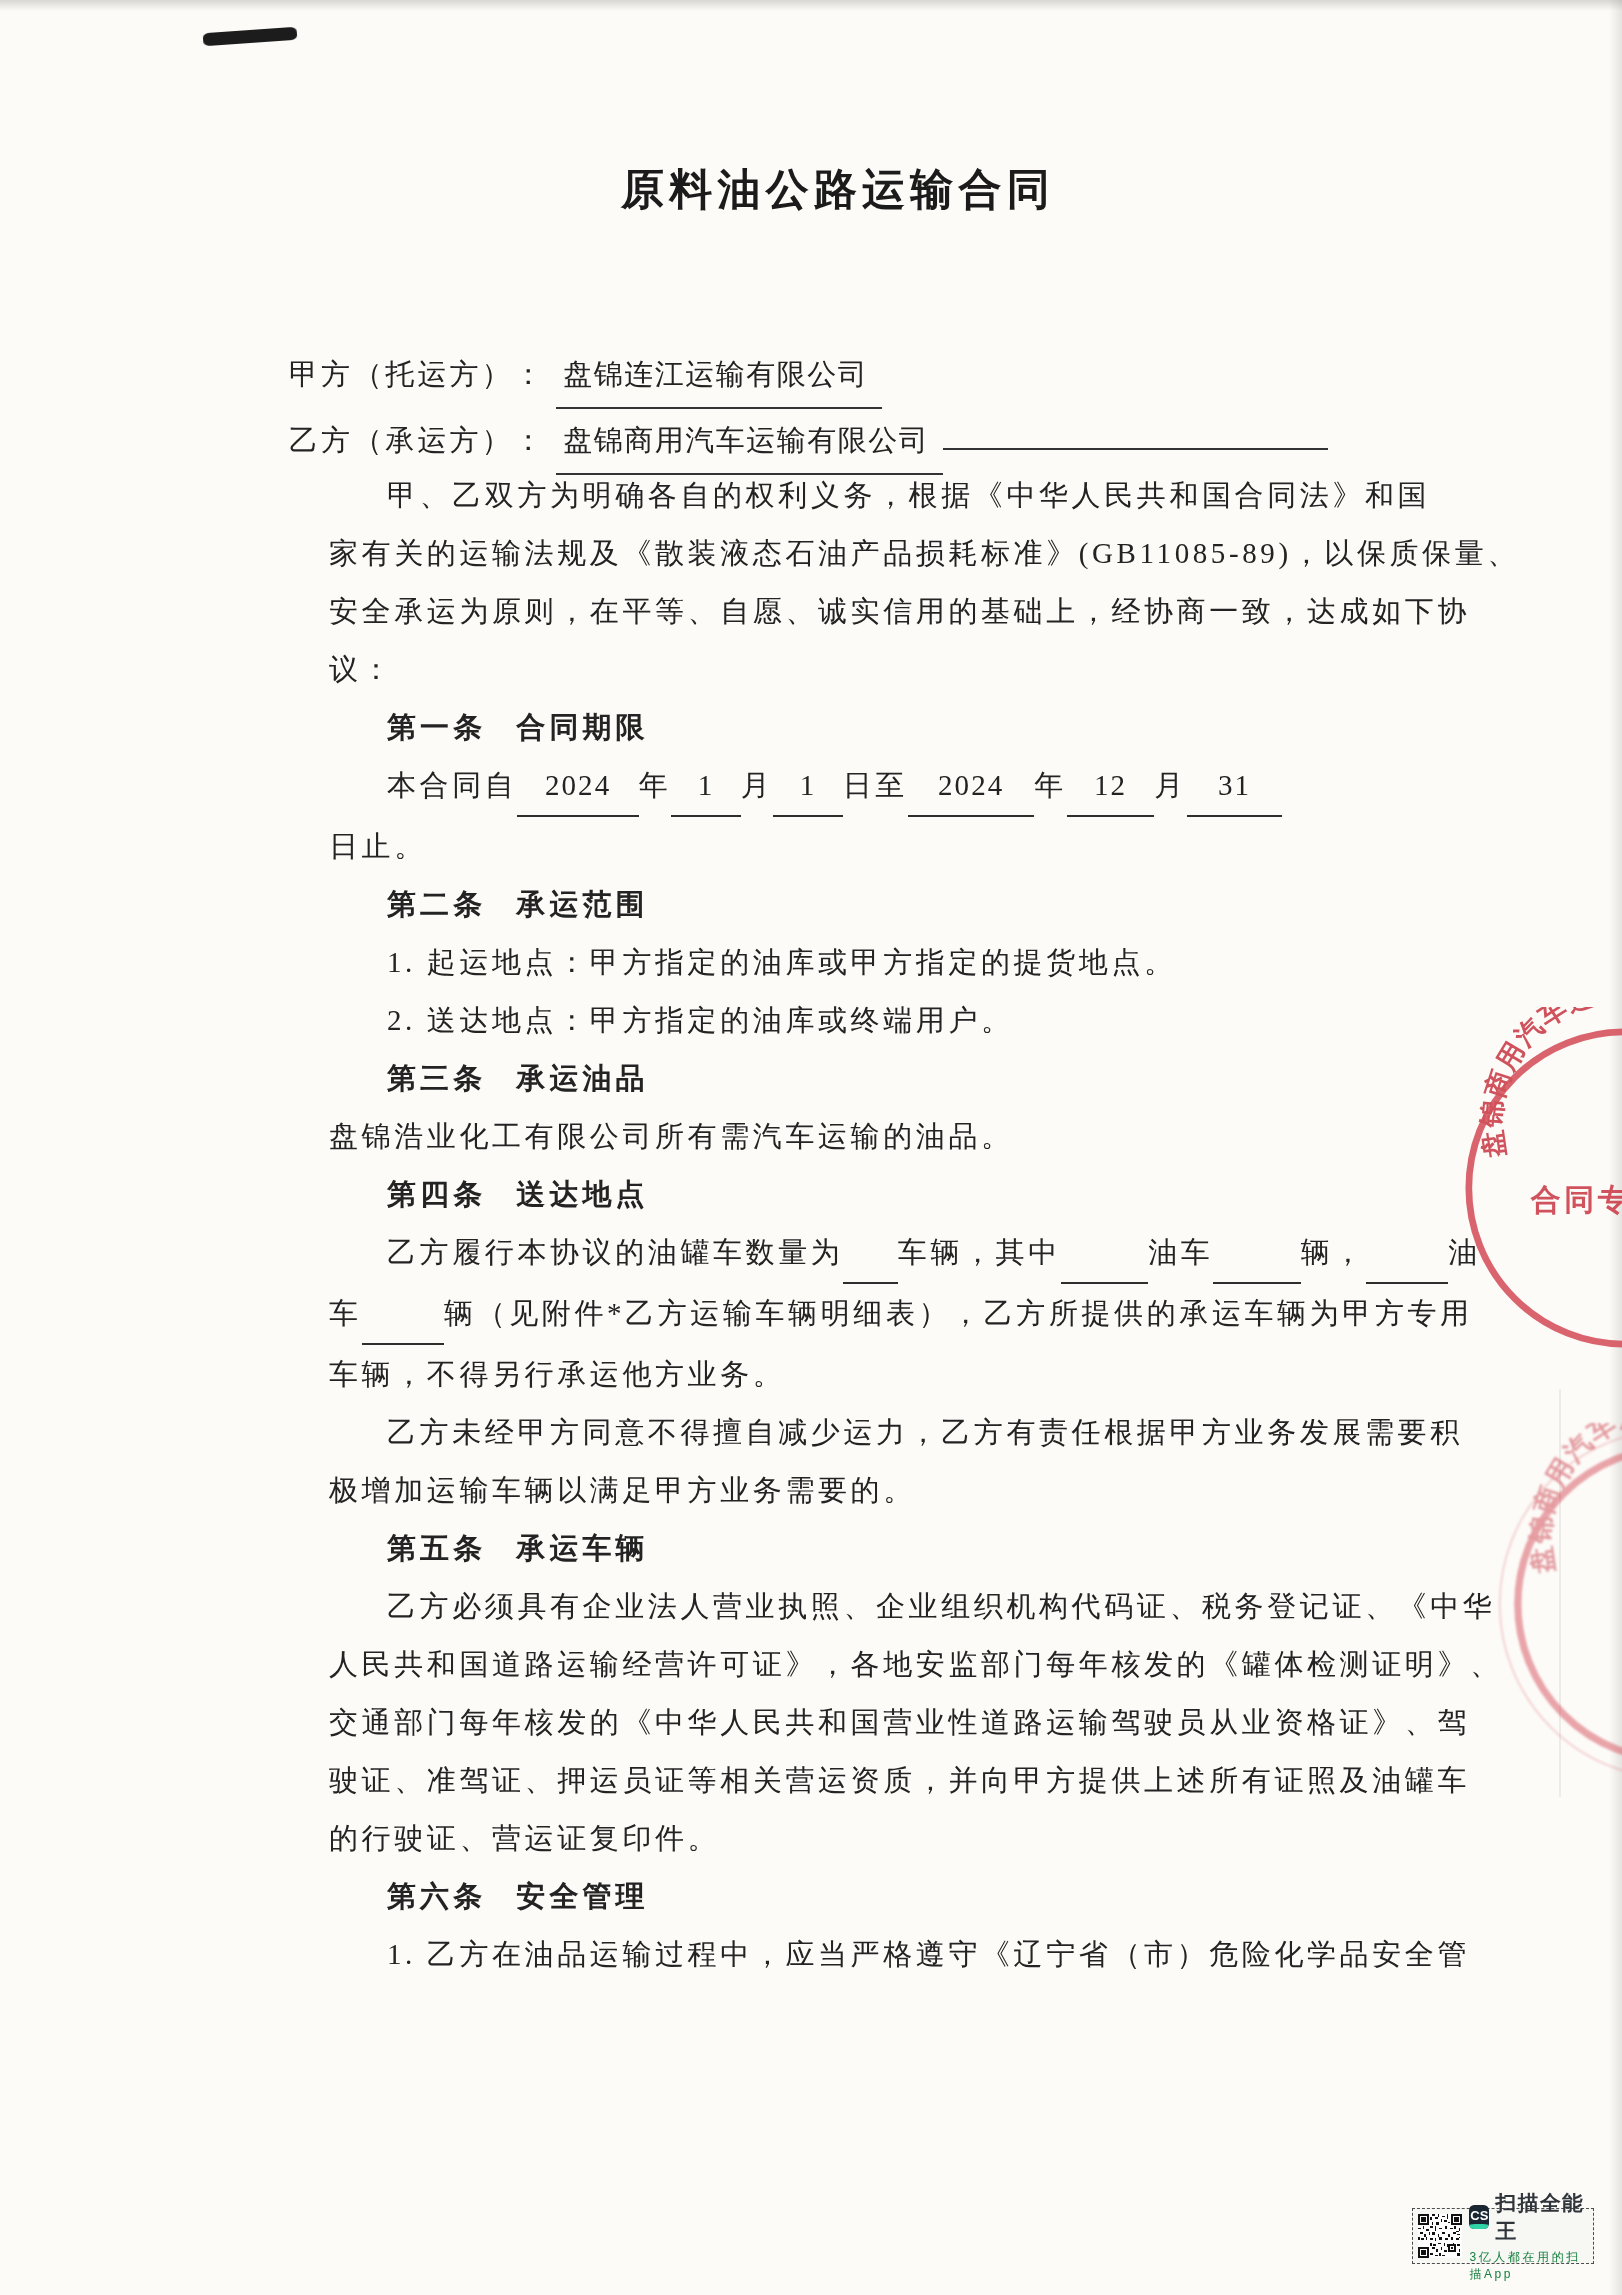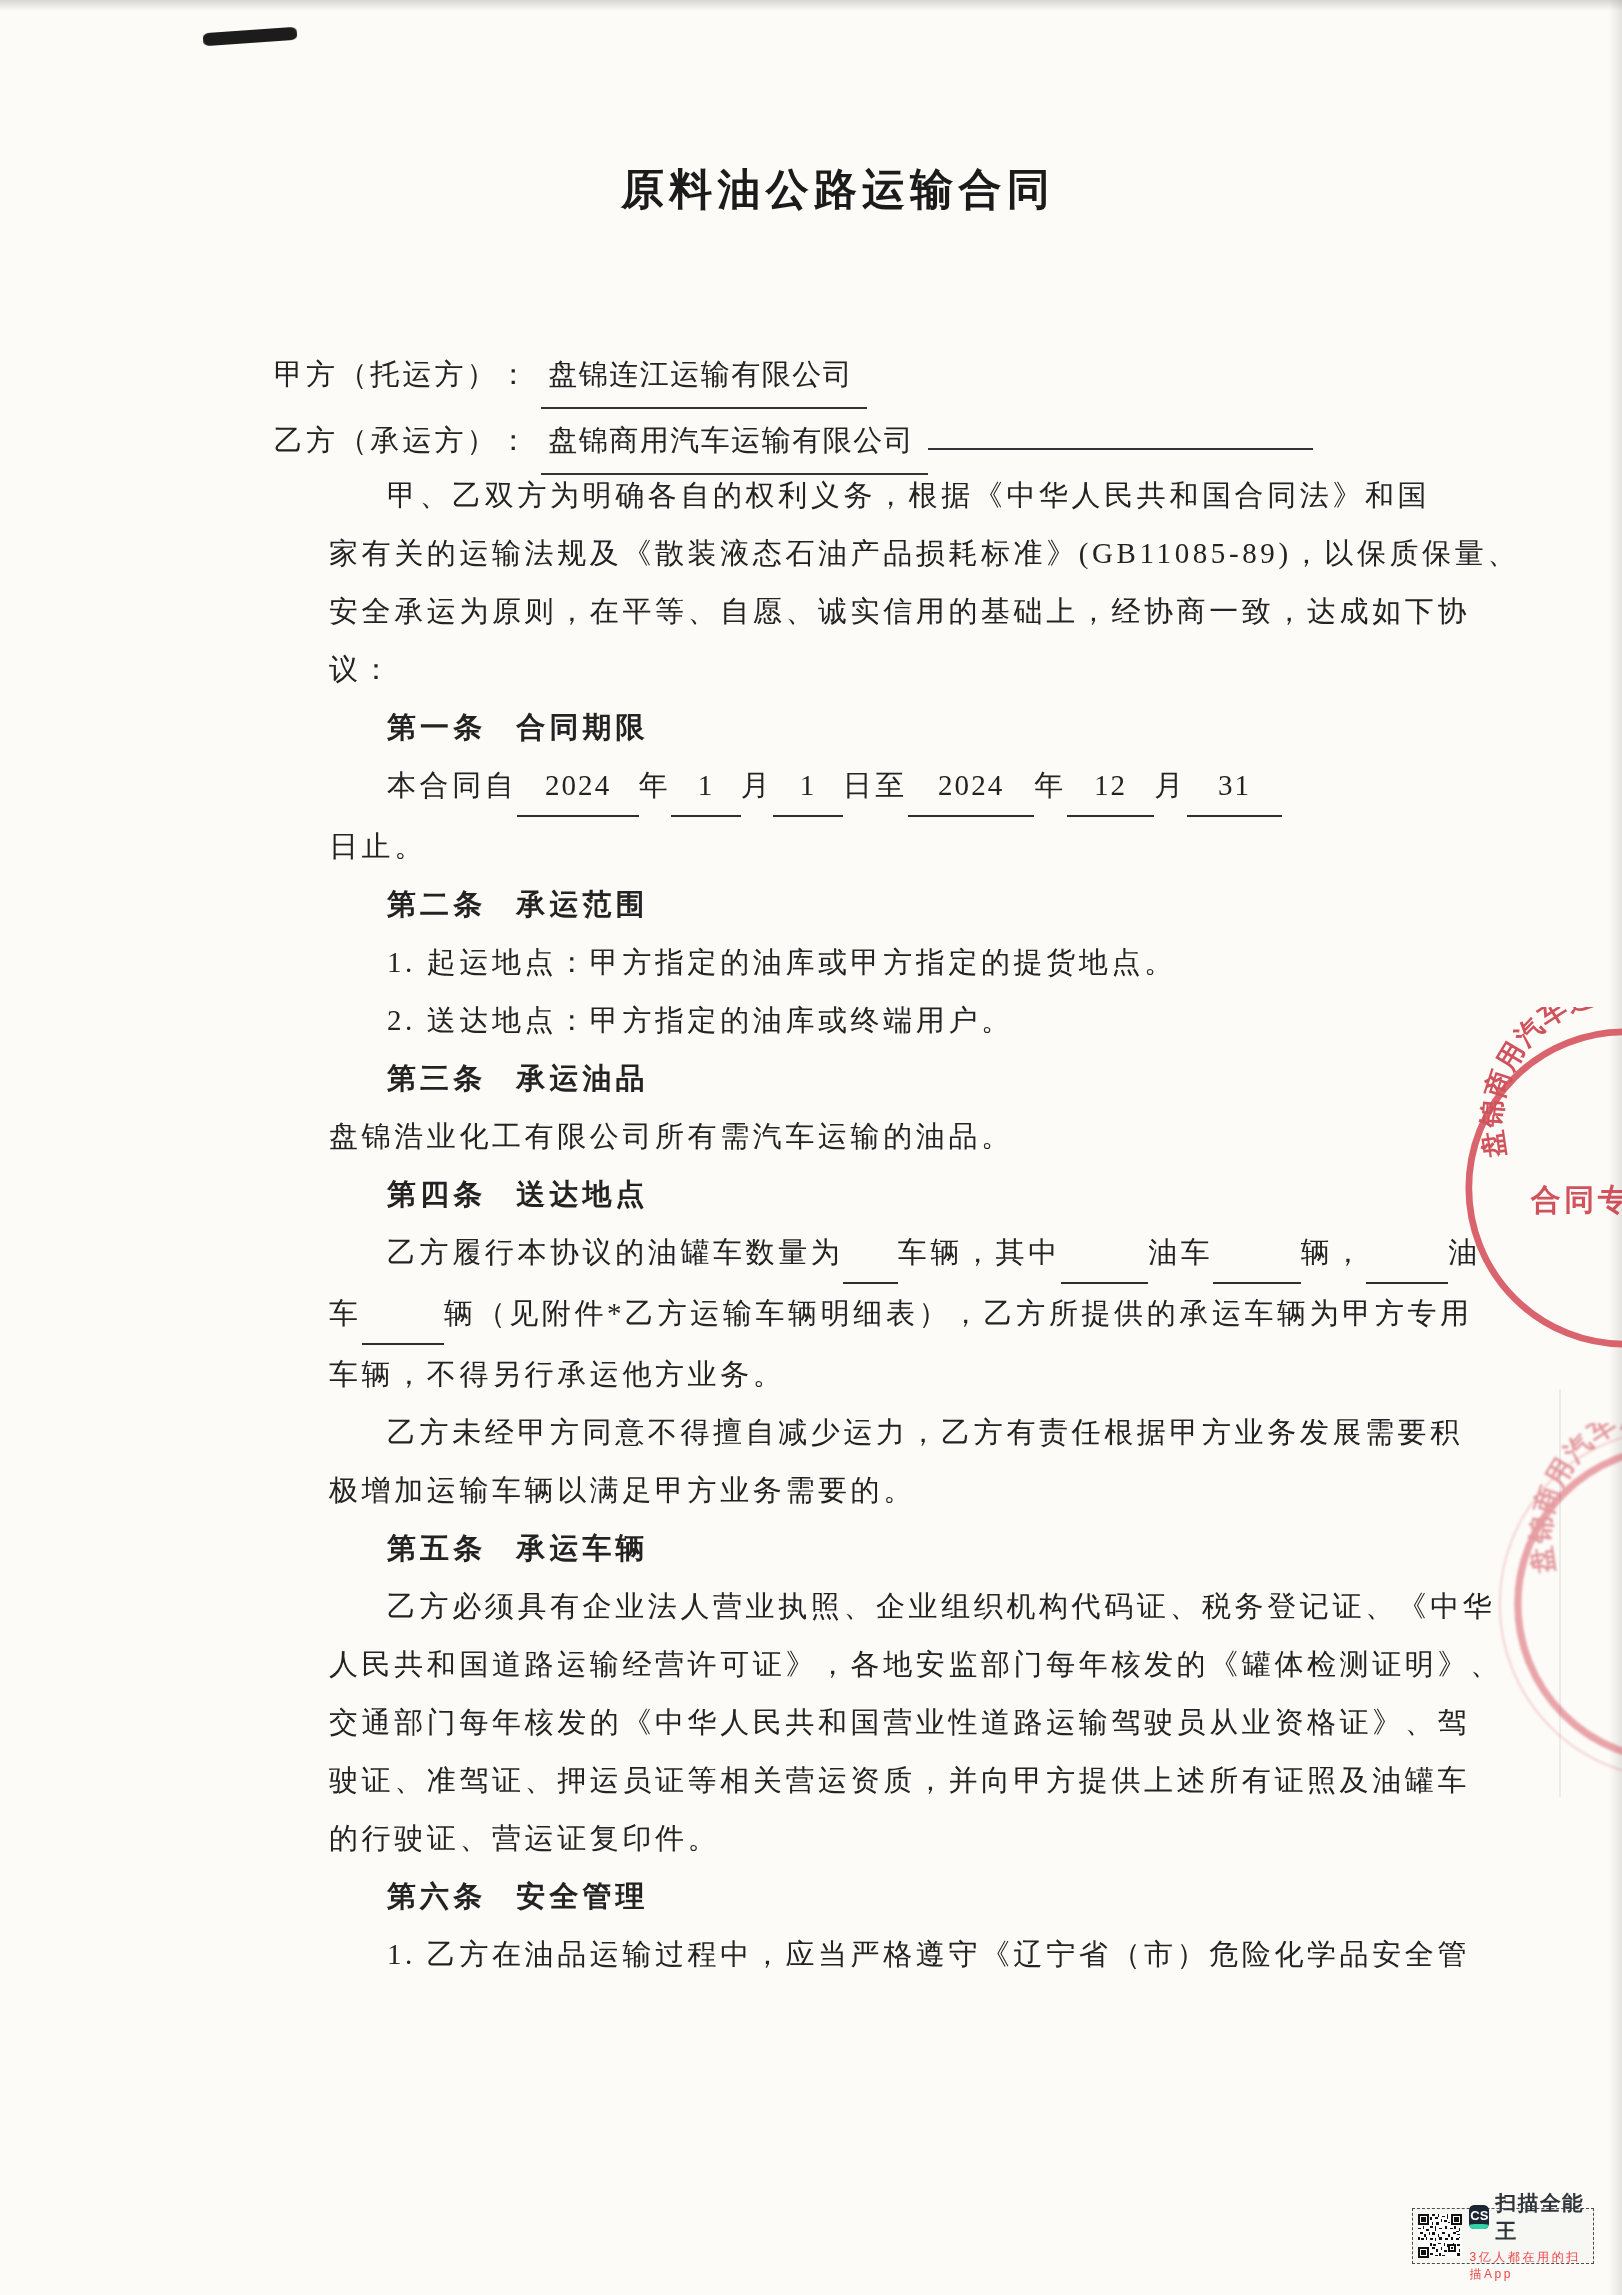--- a/index.html
+++ b/index.html
@@ -16,21 +16,21 @@
     background:linear-gradient(270deg,rgba(120,120,115,.18),rgba(120,120,115,0));}
   .crease{position:absolute;left:1559px;top:1389px;width:1.5px;height:408px;
     background:rgba(110,110,110,.10);}
   .ink-smudge{position:absolute;left:203px;top:30px;width:94px;height:13px;
     background:#1c1c1c;border-radius:7.2px/4.6px;transform:rotate(-4deg);
     filter:blur(0.7px);}
   
   .doc-title{position:absolute;top:161px;left:0;width:100%;text-align:center;
     font-size:43px;font-weight:bold;letter-spacing:5.2px;color:#1b1b1b;padding-left:27px;}
   
-  .party-block{position:absolute;left:274px;top:343px;width:1188px;}
+  .party-block{position:absolute;left:289px;top:343px;width:1188px;}
   .party-row{line-height:63px;font-size:29px;letter-spacing:3.1px;white-space:nowrap;}
   .plabel{letter-spacing:3.1px;}
   .pname{display:inline-block;border-bottom:2.6px solid #333;padding:0 13.4px 1px 7.2px;
     letter-spacing:1.5px;}
   .ptrail{display:inline-block;border-bottom:2.6px solid #333;width:385px;height:29px;
     vertical-align:baseline;}
   
   .doc-lines{position:absolute;left:289px;top:466px;width:1160px;margin-left:40px;}
   .line{line-height:58px;font-size:29px;letter-spacing:3.6px;white-space:nowrap;}
   .line.heading{font-weight:bold;letter-spacing:4.1px;}
@@ -51,21 +51,21 @@
   .wm-qr{width:44px;height:44px;flex:0 0 auto;background:#fff;}
   .wm-col{display:flex;flex-direction:column;justify-content:center;gap:4.1px;}
   .wm-row1{display:flex;align-items:center;gap:6.2px;}
   .wm-logo{width:24px;height:24px;border-radius:5.2px;background:#1b2633;position:relative;
     color:#fff;font-weight:bold;font-size:13px;display:flex;align-items:center;
     justify-content:center;overflow:hidden;}
   .wm-logo::after{content:"";position:absolute;left:0;right:0;bottom:0;height:4.6px;
     background:#2fd3a6;border-radius:50% 50% 5.2px 5.2px / 70% 70% 5.2px 5.2px;}
   .wm-logo span{position:relative;z-index:2;margin-bottom:3.1px;}
   .wm-brand{font-size:20.7px;font-weight:bold;color:#2f353a;letter-spacing:1.5px;}
-  .wm-tagline{font-size:12px;color:#ef4444;letter-spacing:2.6px;}
+  .wm-tagline{font-size:12px;color:#15803d;letter-spacing:2.6px;}
 </style>
 </head>
 <body>
 
 <div class="top-shade"></div>
 <div class="right-shade"></div>
 <div class="crease"></div>
 <div class="ink-smudge"></div>
 
 <div class="doc-title">原料油公路运输合同</div>

